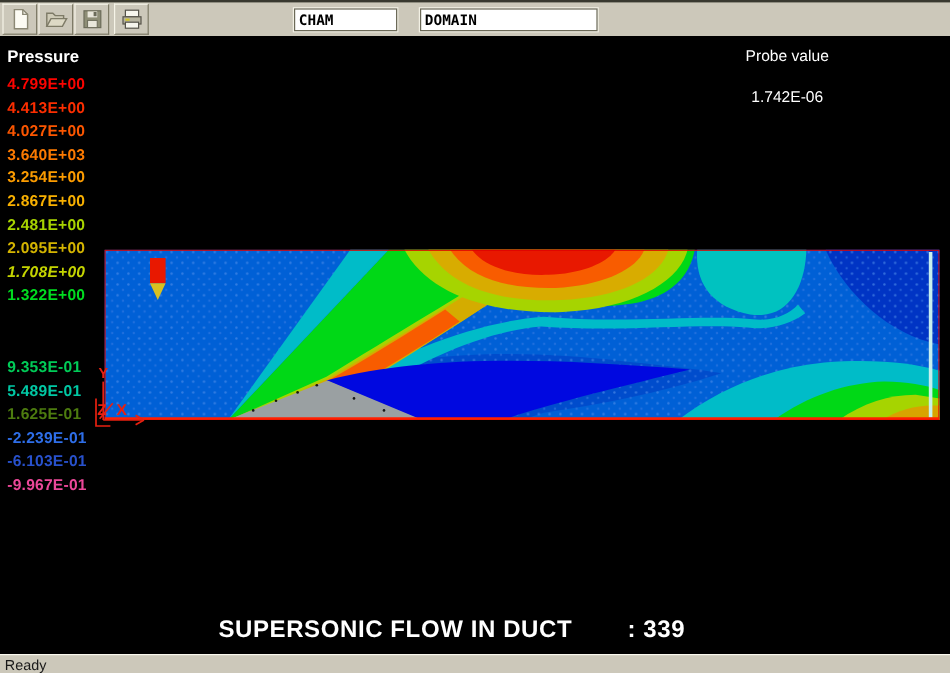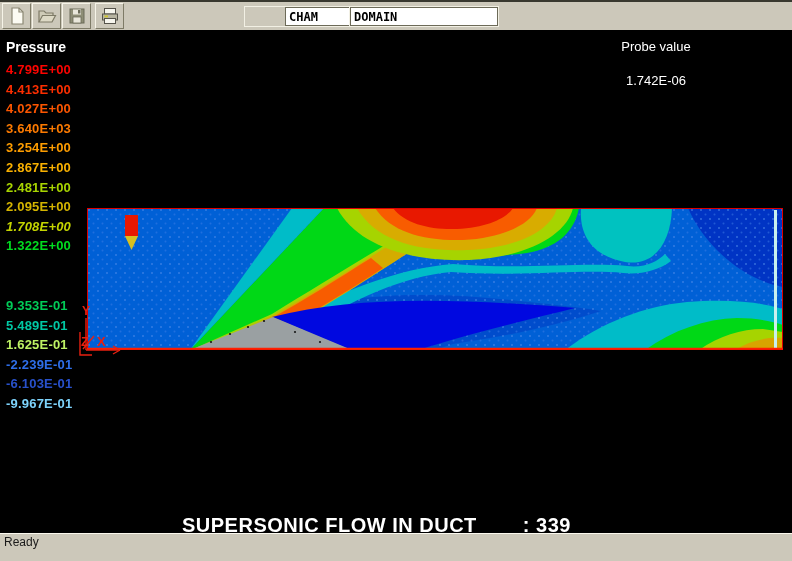--- a/index.html
+++ b/index.html
@@ -22,21 +22,21 @@
   }
   .tb-btn.print { margin-left:3px; }
   .field-outer {
     position:absolute; top:4px; border:1px solid #f2f0e4; background:#ccc8ba;
   }
   .field-outer input {
     display:block; border:1px solid #6c6a58; background:#fff; color:#000;
     font-family:"DejaVu Sans Mono", monospace; font-weight:bold; font-size:12px;
     height:15px; padding:1px 3px; outline:none;
   }
-  .field-cham   { left:244px;padding-left:40px; } .field-cham input   { width:78px; }
+  .field-cham   { left:244px; } .field-cham input   { width:78px; }
   .field-domain { left:349px; } .field-domain input { width:140px; }
 
   
   .legend { position:absolute; left:6px; top:39px; }
   .legend-title { color:#ffffff; font-weight:bold; font-size:14px; height:21px; }
   .legend-entry { font-weight:bold; font-size:13px; line-height:19.6px; letter-spacing:.2px; white-space:pre; }
 
   
   .probe { position:absolute; left:593px; top:39px; width:126px; text-align:center;
            color:#fff; font-weight:normal; font-size:13px; }
@@ -47,21 +47,21 @@
   .plot svg.main { display:block; }
   .axis-glyph { position:absolute; left:-9px; top:94px; overflow:visible; }
 
   
   .caption-row { position:absolute; left:182px; top:514px; display:flex;
                  color:#fff; font-weight:bold; font-size:20px; letter-spacing:.5px; }
   .caption-row .counter { margin-left:46px; }
 
   
   .statusbar {
-    position:absolute; left:0; bottom:0; width:792px; height:28px;
+    position:absolute; left:0; bottom:0; width:792px; height:16px;
     background:#ccc8ba; border-top:1px solid #faf8ee; box-sizing:border-box;
     font-size:12px; color:#1a1a1a; padding:1px 0 0 4px;
   }
 </style>
 </head>
 <body>
 
 <div id="screen">
 
   <div class="toolbar">
@@ -111,24 +111,24 @@
         <div class="legend-entry" style="color: rgb(252, 86, 0);">4.027E+00</div>
         <div class="legend-entry" style="color: rgb(252, 122, 0);">3.640E+03</div>
         <div class="legend-entry" style="color: rgb(252, 156, 0);">3.254E+00</div>
         <div class="legend-entry" style="color: rgb(248, 176, 0);">2.867E+00</div>
         <div class="legend-entry" style="color: rgb(168, 212, 0);">2.481E+00</div>
         <div class="legend-entry" style="color: rgb(212, 180, 0);">2.095E+00</div>
         <div class="legend-entry" style="color: rgb(196, 212, 0); font-style: italic;">1.708E+00</div>
         <div class="legend-entry" style="color: rgb(0, 220, 32);">1.322E+00</div>
         <div class="legend-entry" style="color: rgb(0, 204, 88); margin-top: 40px;">9.353E-01</div>
         <div class="legend-entry" style="color: rgb(0, 200, 164);">5.489E-01</div>
-        <div class="legend-entry" style="color: #bef264;">1.625E-01</div>
+        <div class="legend-entry" style="color: #4d7c0f;">1.625E-01</div>
         <div class="legend-entry" style="color: rgb(46, 110, 232);">-2.239E-01</div>
         <div class="legend-entry" style="color: rgb(40, 81, 204);">-6.103E-01</div>
-        <div class="legend-entry" style="color: #7dd3fc;">-9.967E-01</div>
+        <div class="legend-entry" style="color: #ec4899;">-9.967E-01</div>
       </div>
   </div>
 
   <div class="probe">
     <div>Probe value</div>
     <div class="val">1.742E-06</div>
   </div>
 
   <div class="plot">
     <svg class="main" width="696" height="142" viewBox="0 0 696 142">

